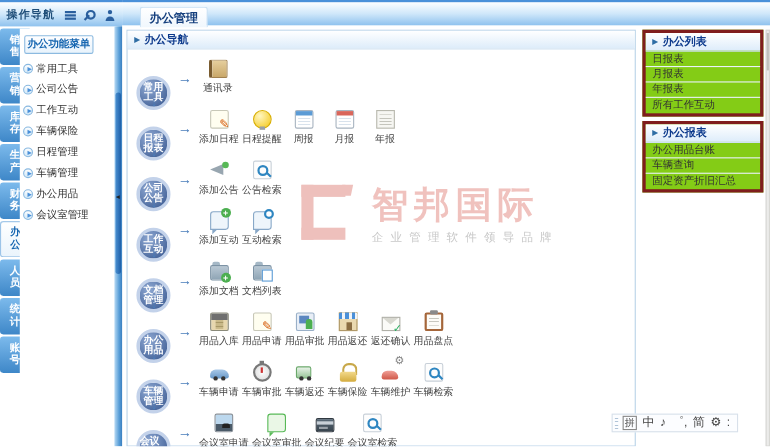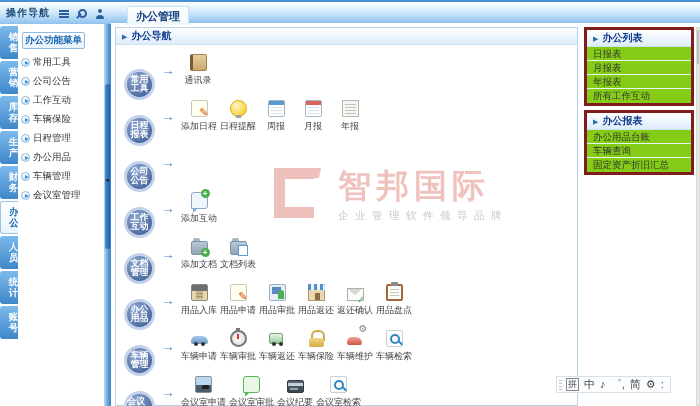--- a/index.html
+++ b/index.html
@@ -241,25 +241,25 @@
         <div class="mitem">
           <span class="bullet"></span>
           <span>车辆保险</span>
         </div>
         <div class="mitem">
           <span class="bullet"></span>
           <span>日程管理</span>
         </div>
         <div class="mitem">
           <span class="bullet"></span>
+          <span>车辆管理</span>
+        </div>
+        <div class="mitem">
+          <span class="bullet"></span>
           <span>办公用品</span>
-        </div>
-        <div class="mitem">
-          <span class="bullet"></span>
-          <span>车辆管理</span>
         </div>
         <div class="mitem">
           <span class="bullet"></span>
           <span>会议室管理</span>
         </div>
       </div>
   </div>
 
   <div class="splitter">
     <div class="sp-thumb"></div>
@@ -327,32 +327,46 @@
               </div>
             </div>
             <span class="darrow"></span>
           </div>
           <div class="frow">
             <div class="fcircle">
               <span>公司</span>
               <span>公告</span>
             </div>
             <span class="rarrow"></span>
+            <div class="items">
+              <div class="fitem">
+                <span class="ico ic-mega"></span>
+                <div class="lbl">添加公告</div>
+              </div>
+              <div class="fitem">
+                <span class="ico ic-search"></span>
+                <div class="lbl">公告检索</div>
+              </div>
+            </div>
             <span class="darrow"></span>
           </div>
           <div class="frow">
             <div class="fcircle">
               <span>工作</span>
               <span>互动</span>
             </div>
             <span class="rarrow"></span>
             <div class="items">
               <div class="fitem">
                 <span class="ico ic-chat-add"></span>
                 <div class="lbl">添加互动</div>
+              </div>
+              <div class="fitem">
+                <span class="ico ic-chat-search"></span>
+                <div class="lbl">互动检索</div>
               </div>
             </div>
             <span class="darrow"></span>
           </div>
           <div class="frow">
             <div class="fcircle">
               <span>文档</span>
               <span>管理</span>
             </div>
             <span class="rarrow"></span>

